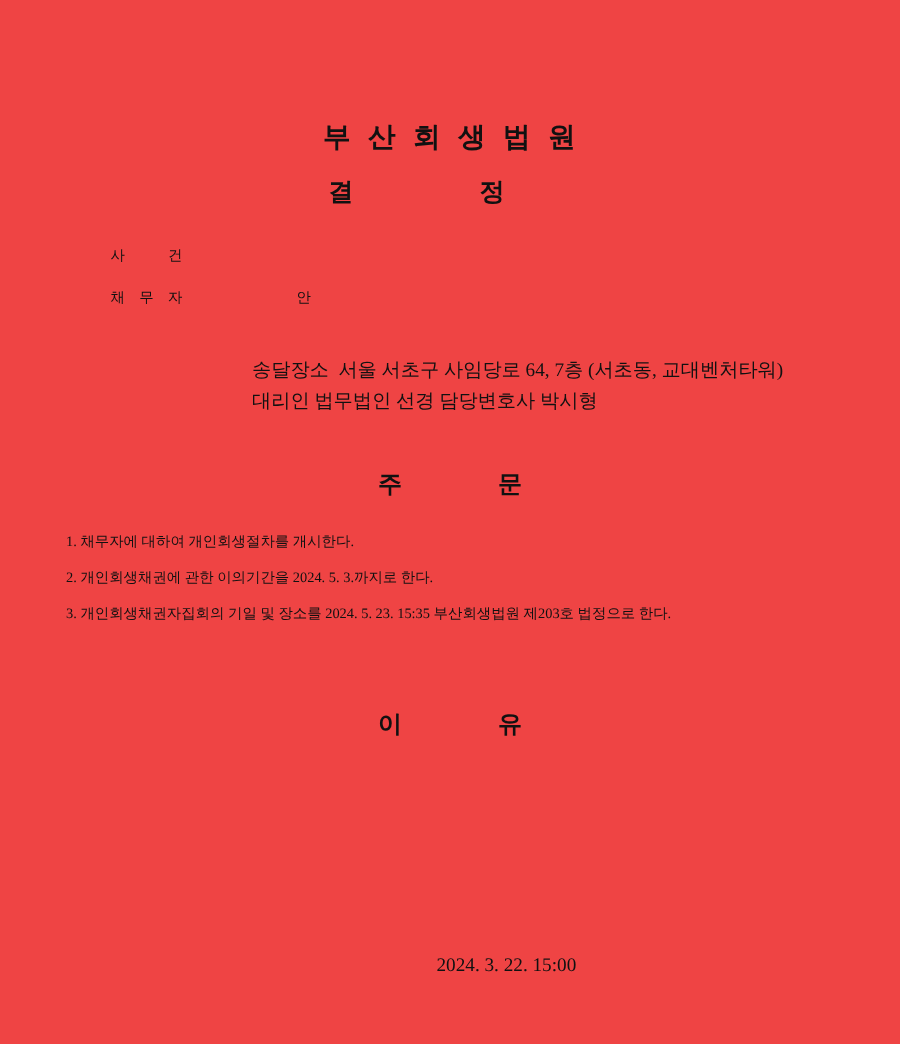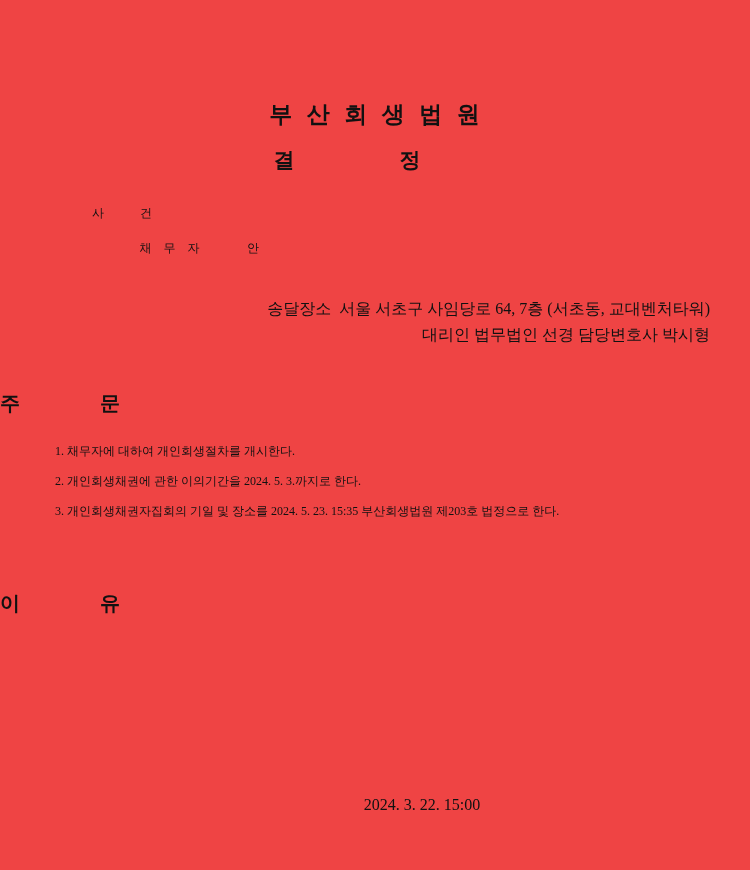--- a/index.html
+++ b/index.html
@@ -40,44 +40,44 @@
   .kv-row {
     position: absolute;
     left: 55px;
     width: 640px;
     display: flex;
     font-size: 12px;
     line-height: 20px;
     margin-left: 37px;
   }
   .kv-row.case-row   { top: 203px; }
-  .kv-row.debtor-row { top: 238px; text-align: center; }
+  .kv-row.debtor-row { top: 238px; }
   .kv-label {
     flex: 0 0 155px;
     white-space: pre;
   }
   .kv-value {
     white-space: pre-wrap;
   }
   .service-block {
     position: absolute;
     left: 210px;
     top: 296px;
     width: 500px;
     font-size: 16px;
     line-height: 26px;
-    text-align: right;
   }
   .service-line {
     white-space: pre-wrap;
   }
   .section-heading {
     position: absolute;
     left: 0;
     width: 750px;
+    text-align: center;
     font-size: 20px;
     font-weight: bold;
     white-space: pre;
   }
   .order-heading  { top: 390px; }
   .reason-heading { top: 590px; }
   .order-list {
     position: absolute;
     left: 55px;
     top: 436px;

